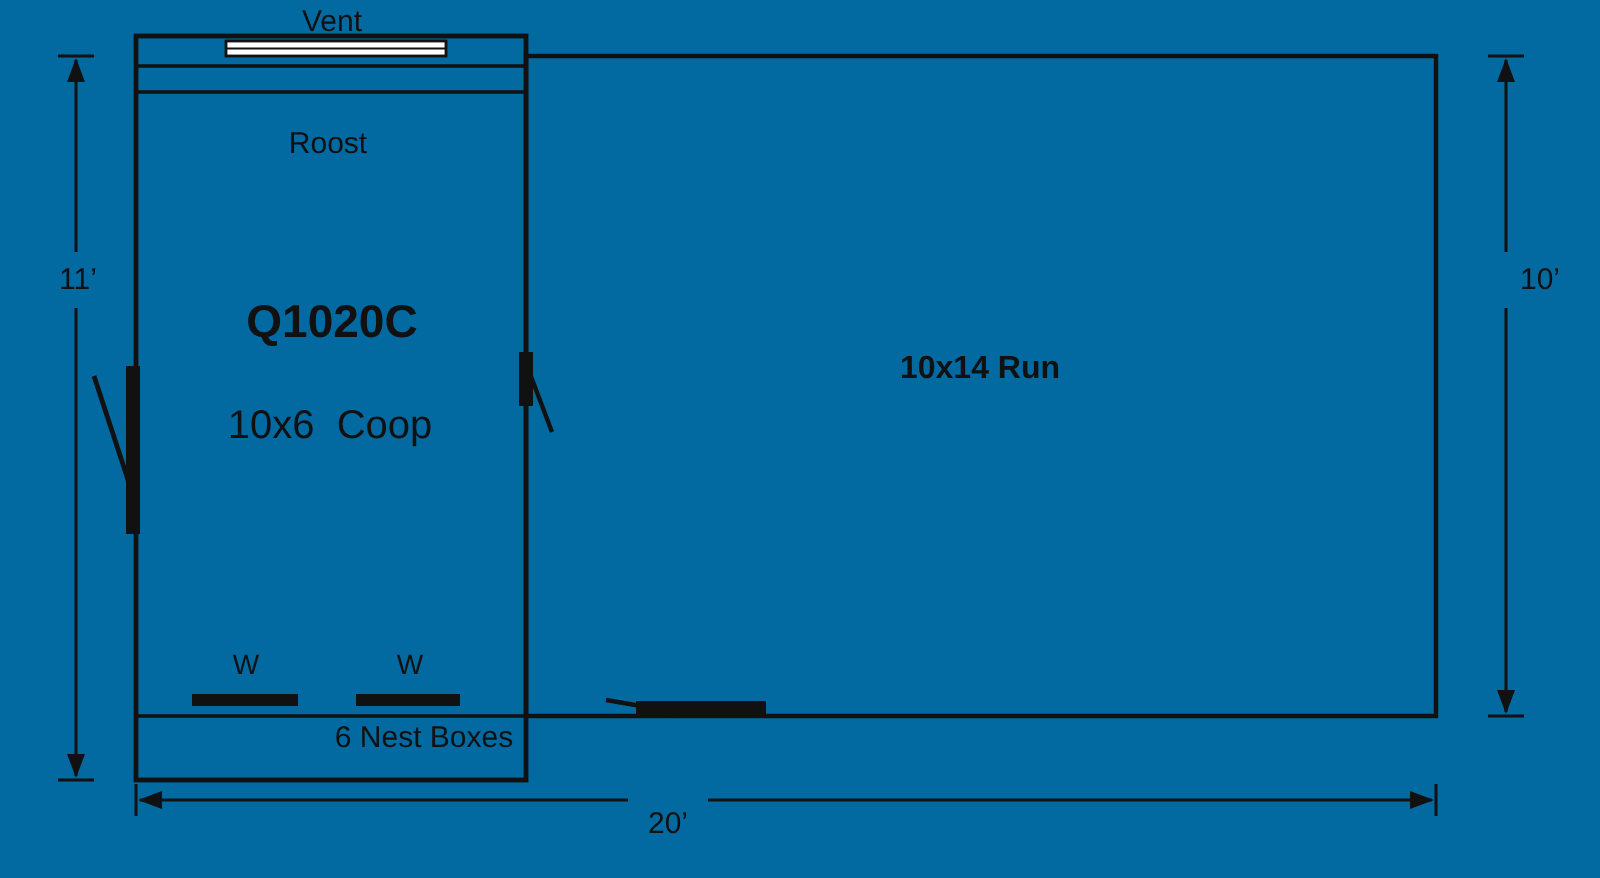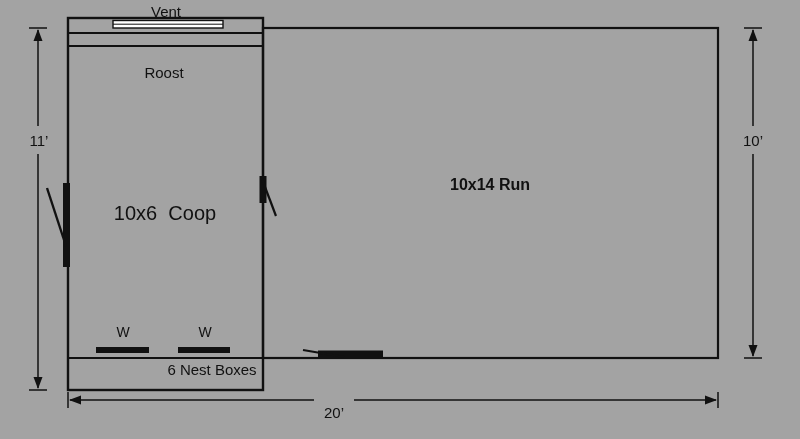--- a/index.html
+++ b/index.html
@@ -1,20 +1,20 @@
 <!DOCTYPE html>
 <html><head>
 <meta charset="utf-8">
 <style>
   html, body { margin: 0; padding: 0; background: #ffffff; }
   .canvas {
     position: relative;
     width: 800px;
     height: 439px;
-    background: #a3a3a3;
+    background: #0369a1;
     font-family: "Liberation Sans", sans-serif;
     color: #111111;
     overflow: hidden;
   }
   .canvas svg { position: absolute; left: 0; top: 0; }
   .label {
     position: absolute;
     transform: translate(-50%, -50%);
     white-space: pre;
     line-height: 1;
@@ -77,30 +77,31 @@
     <line x1="70" y1="400" x2="314" y2="400" stroke="#111" stroke-width="1.5"></line>
     <line x1="354" y1="400" x2="716" y2="400" stroke="#111" stroke-width="1.5"></line>
     <polygon points="69,400 81,395.5 81,404.5" fill="#111"></polygon>
     <polygon points="717,400 705,395.5 705,404.5" fill="#111"></polygon>
   </svg>
 
   <div class="label t15" style="left:166px; top:11px;">Vent</div>
 
   <div class="label t15" style="left:164px; top:72px;">Roost</div>
 
+  <div class="label model" style="left:166px; top:161px;">Q1020C</div>
 
   <div class="label coop" style="left:165px; top:213px;">10x6  Coop</div>
 
   <div class="label run" style="left:490px; top:185px;">10x14 Run</div>
 
   <div class="label t14" style="left:123px; top:332px;">W</div>
 
   <div class="label t14" style="left:205px; top:332px;">W</div>
 
   <div class="label t15" style="left:176px; top:369px;margin-left:36px;">6 Nest Boxes</div>
 
   <div class="label dim" style="left:39px; top:140px;">11’</div>
 
-  <div class="label dim" style="left:753px; top:140px;">10’</div>
+  <div class="label dim" style="left:770px; top:140px;">10’</div>
 
   <div class="label dim" style="left:334px; top:412px;">20’</div>
 
 </div>
 
 </body></html>

